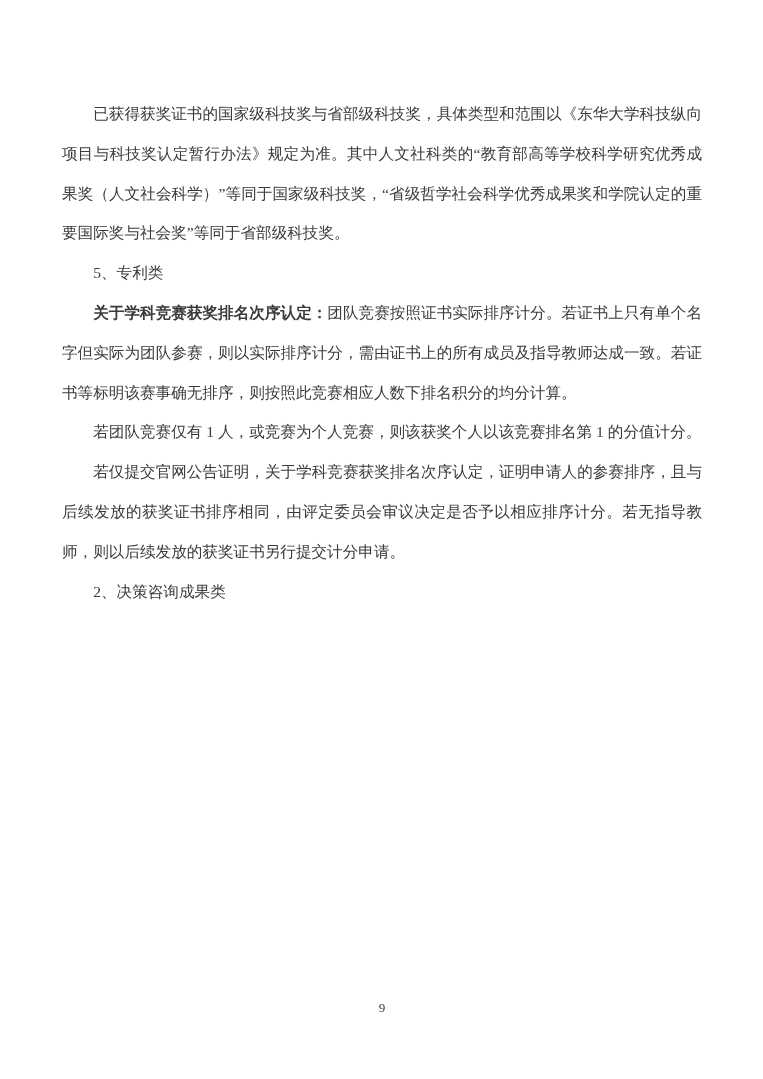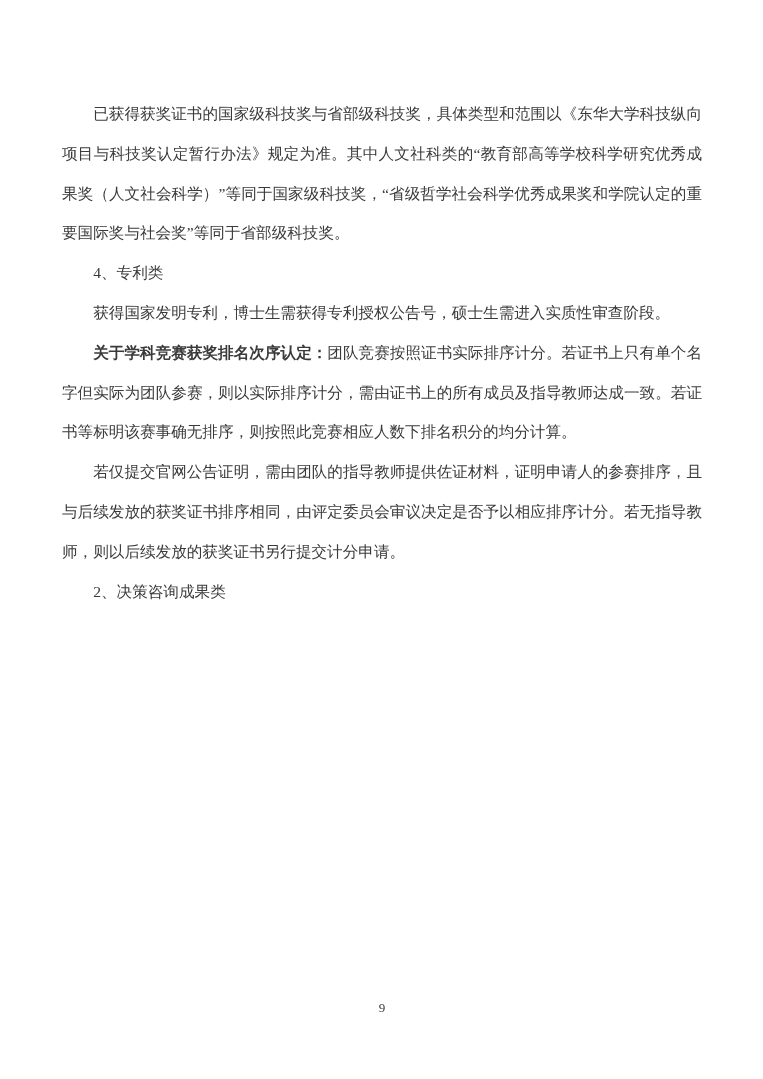--- a/index.html
+++ b/index.html
@@ -44,22 +44,22 @@
     line-height: 20px;
     color: #3a3a3a;
   }
 </style>
 </head>
 <body>
 
 <div class="page">
   <div class="content">
     <p>已获得获奖证书的国家级科技奖与省部级科技奖，具体类型和范围以《东华大学科技纵向项目与科技奖认定暂行办法》规定为准。其中人文社科类的“教育部高等学校科学研究优秀成果奖（人文社会科学）”等同于国家级科技奖，“省级哲学社会科学优秀成果奖和学院认定的重要国际奖与社会奖”等同于省部级科技奖。</p>
-    <p>4、专利类</p>
-    <p>获得国家发明专利，博士生需获得专利授权公告号，硕士生需进入实质性审查阶段。</p>
+    <p>5、专利类</p>
     <p>
       <strong>关于学科竞赛获奖排名次序认定：</strong><span>团队竞赛按照证书实际排序计分。若证书上只有单个名字但实际为团队参赛，则以实际排序计分，需由证书上的所有成员及指导教师达成一致。若证书等标明该赛事确无排序，则按照此竞赛相应人数下排名积分的均分计算。</span>
     </p>
-    <p>若仅提交官网公告证明，需由团队的指导教师提供佐证材料，证明申请人的参赛排序，且与后续发放的获奖证书排序相同，由评定委员会审议决定是否予以相应排序计分。若无指导教师，则以后续发放的获奖证书另行提交计分申请。</p>
+    <p>若团队竞赛仅有 1 人，或竞赛为个人竞赛，则该获奖个人以该竞赛排名第 1 的分值计分。</p>
+    <p>若仅提交官网公告证明，关于学科竞赛获奖排名次序认定，证明申请人的参赛排序，且与后续发放的获奖证书排序相同，由评定委员会审议决定是否予以相应排序计分。若无指导教师，则以后续发放的获奖证书另行提交计分申请。</p>
     <p>2、决策咨询成果类</p>
   </div>
   <div class="page-number">9</div>
 </div>
 
 </body></html>

